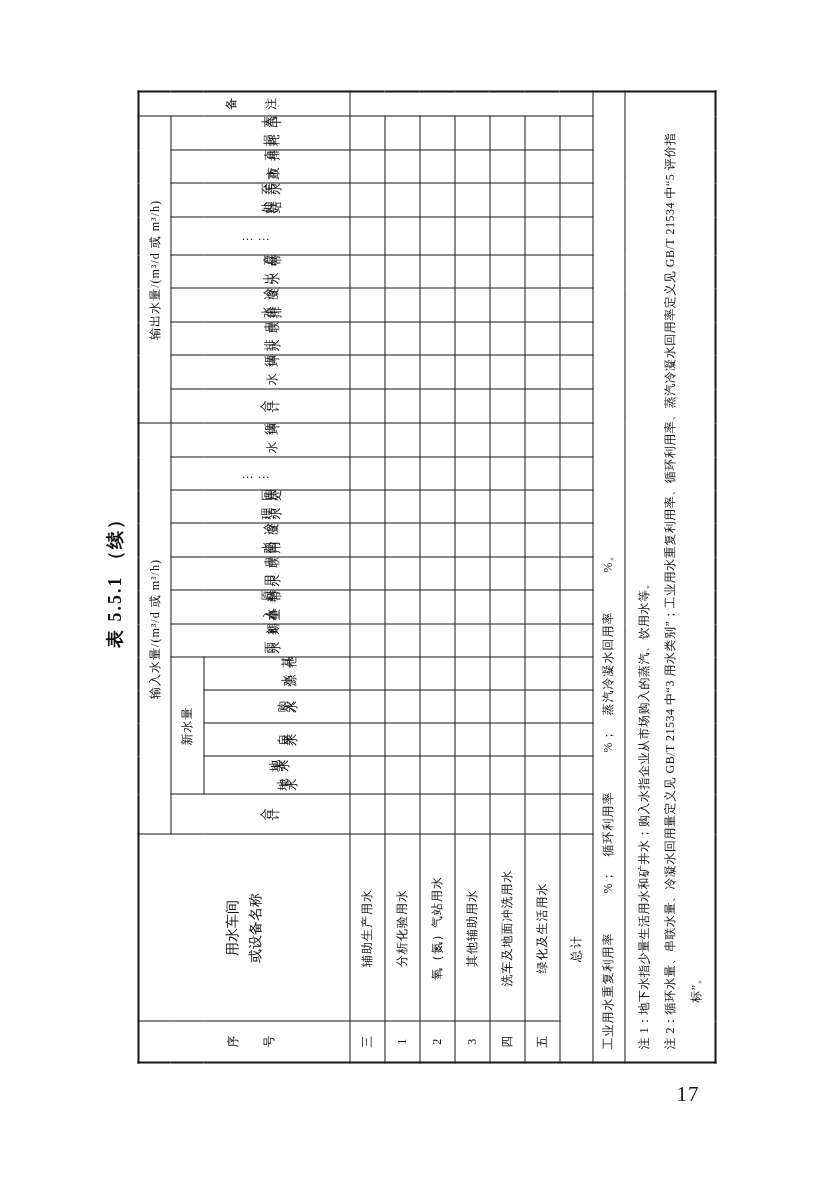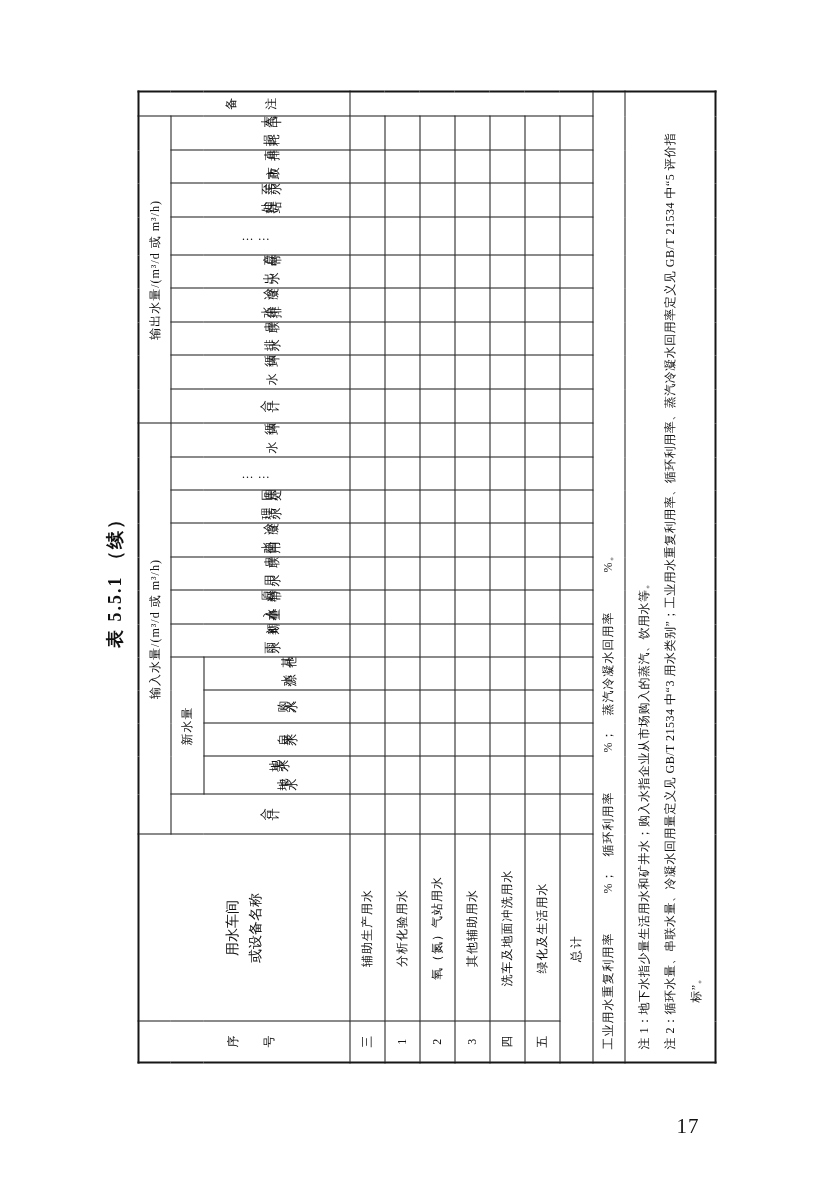--- a/index.html
+++ b/index.html
@@ -89,21 +89,20 @@
     padding-left:3.9em;
     text-indent:-3.9em;
   }
   .page-num{
     position:absolute;
     left:664px; top:1082px;
     width:48px;
     text-align:center;
     font-size:21px;
     letter-spacing:1px;
-    margin-top:32px;
   }
 </style>
 </head>
 <body>
 
 <div class="sheet">
 
   <div class="rot-wrap">
 
     <div class="tbl-title">表 5.5.1 （续）</div>

